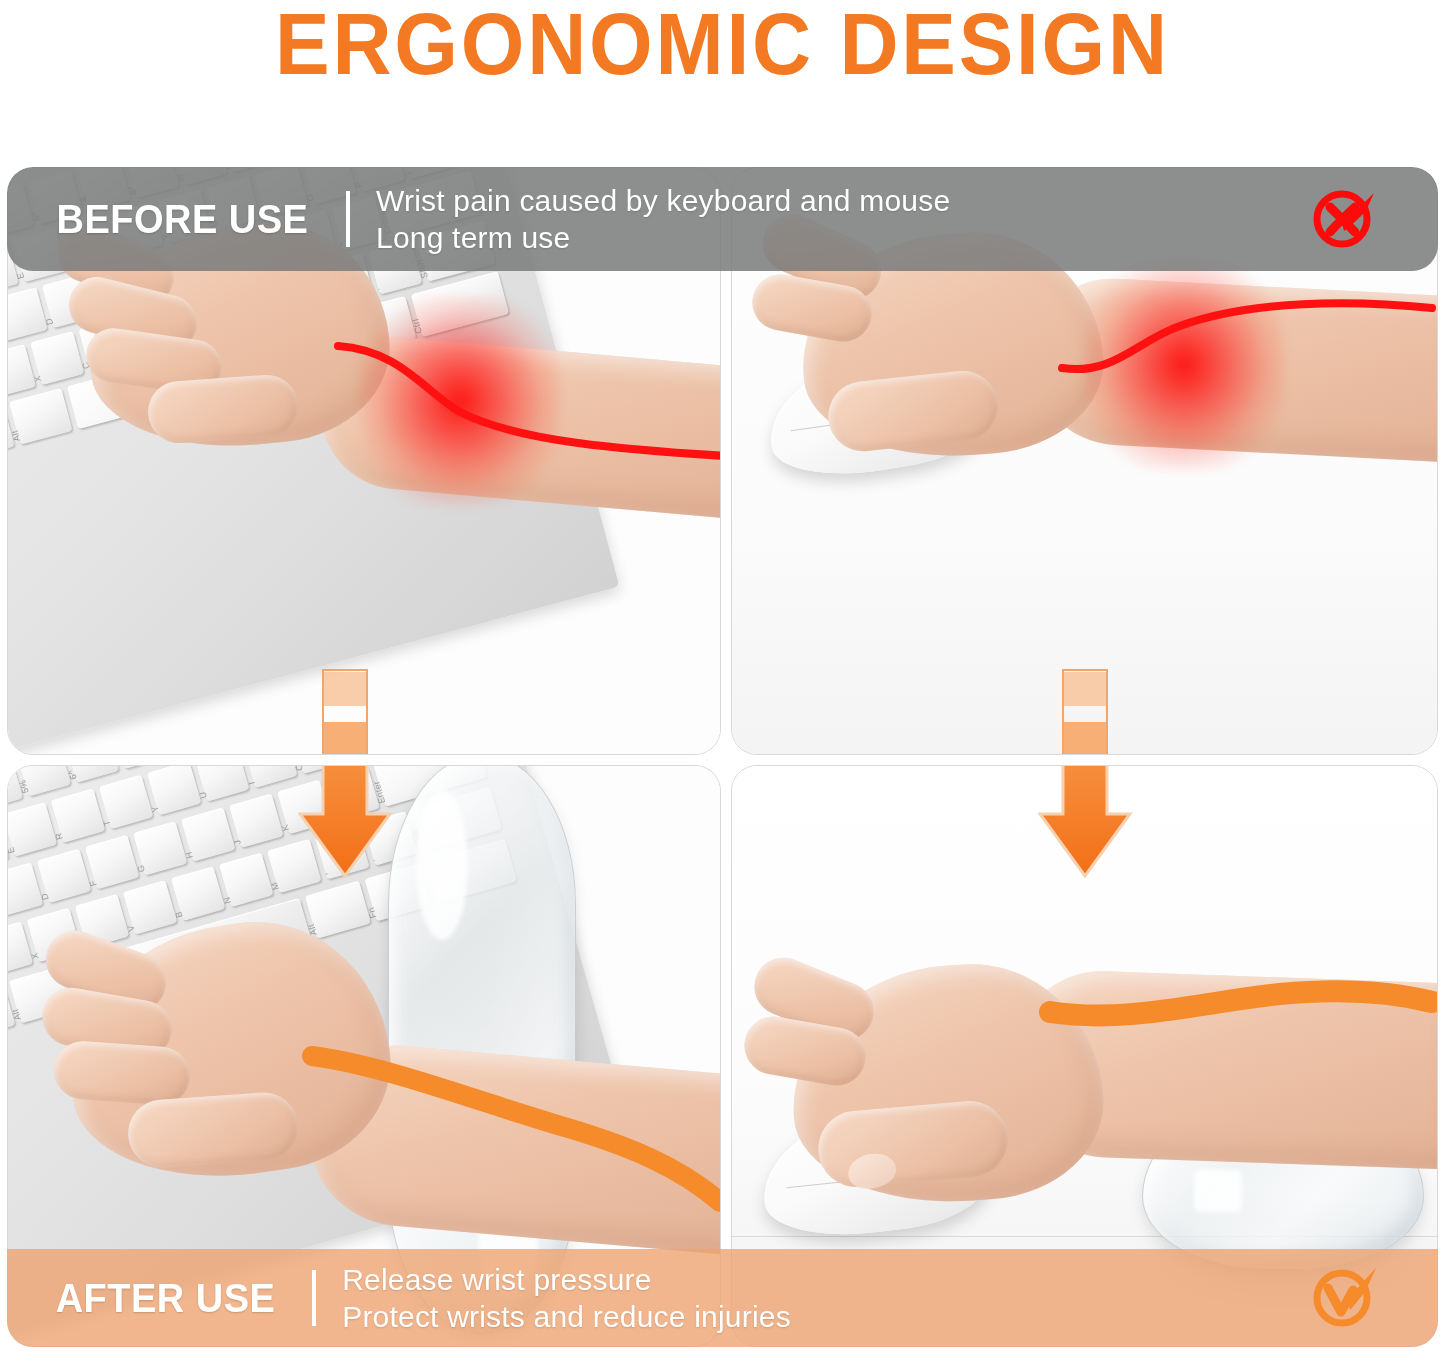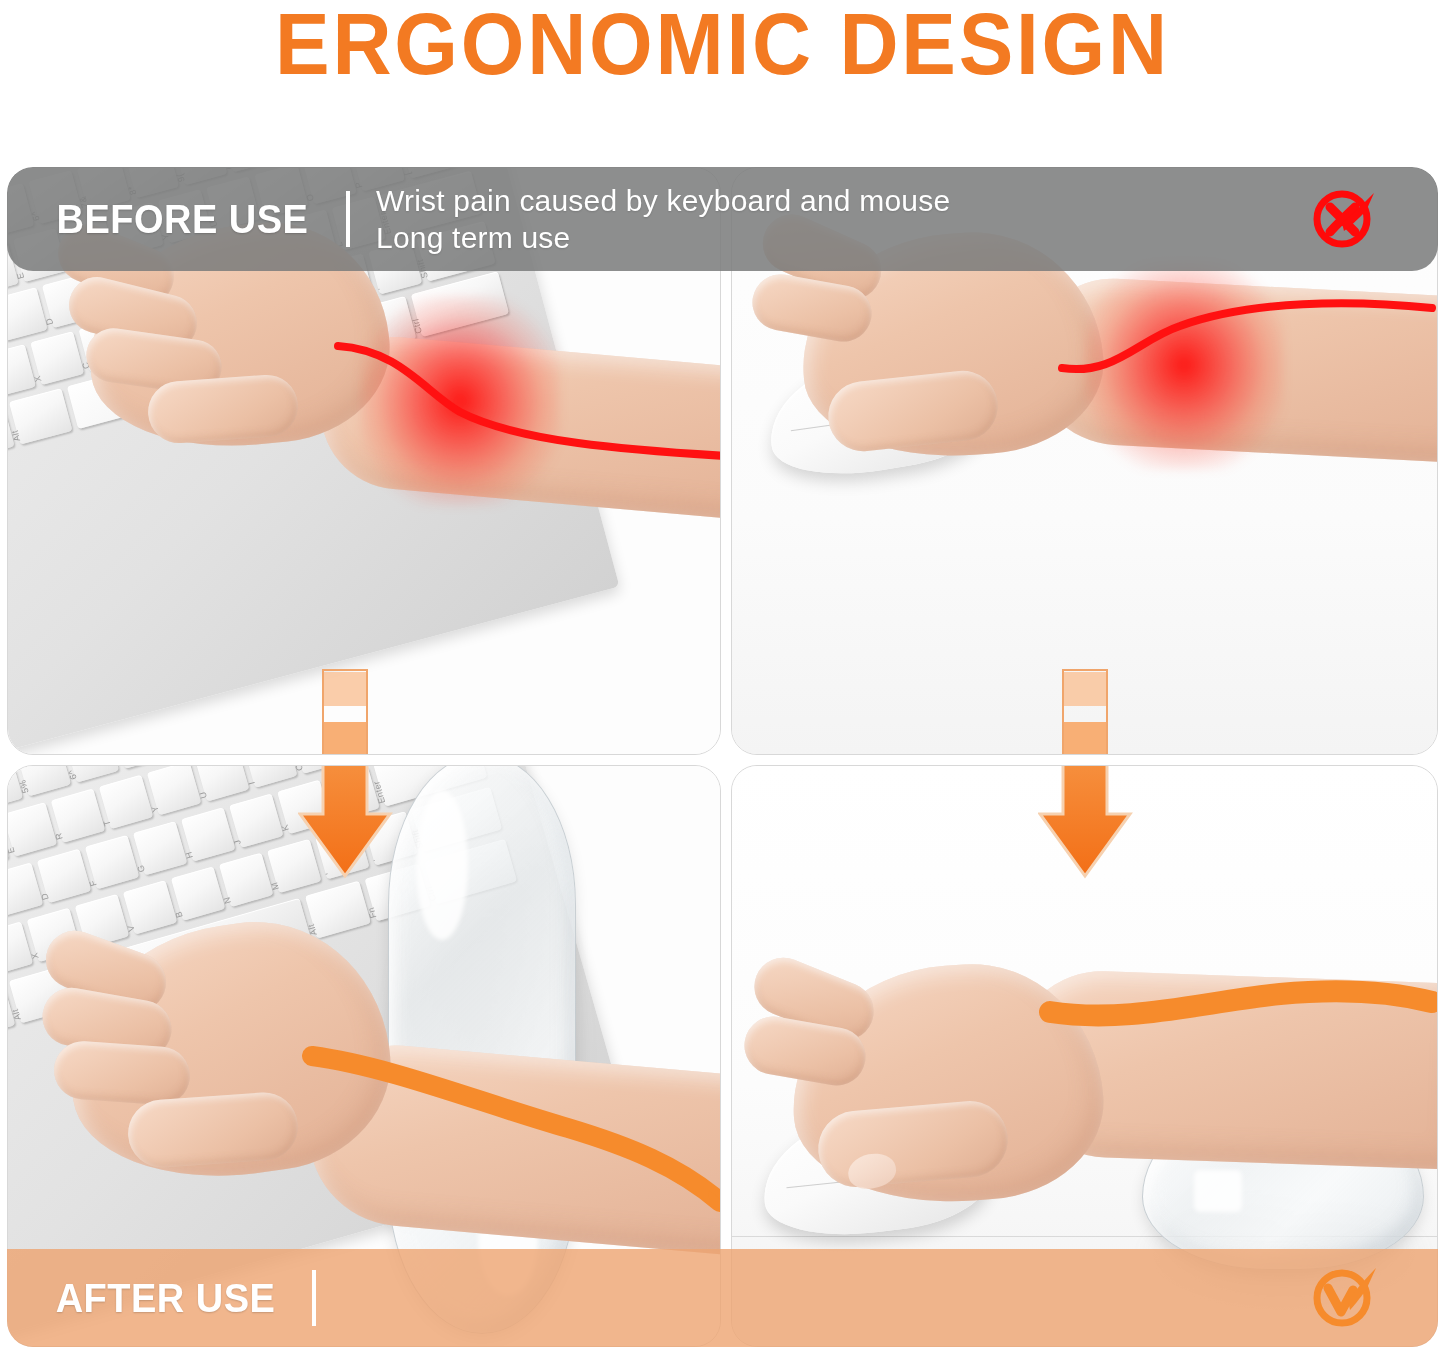--- a/index.html
+++ b/index.html
@@ -559,20 +559,24 @@
           <path d="M 34 42 C 44 34 56 22 66 12 L 58 30 C 50 38 42 46 36 50 Z" fill="#FF0A0A"></path>
         </svg>
       </div>
     </div>
   </div>
 
   <div class="banner-span-bottom">
     <div class="bspan-inner" style="background: rgba(238,164,113,.80);">
       <div class="banner-label">AFTER USE</div>
       <div class="banner-div"></div>
+      <div class="banner-lines">
+        <div>Release wrist pressure</div>
+        <div>Protect wrists and reduce injuries</div>
+      </div>
       <div class="banner-icon">
         <svg width="72" height="72" viewBox="0 0 72 72">
           <circle cx="34" cy="38" r="25" fill="none" stroke="#F68B2C" stroke-width="7"></circle>
           <path d="M 20 28 L 33 52 L 45 30" stroke="#F68B2C" stroke-width="9" stroke-linecap="round" stroke-linejoin="round" fill="none"></path>
           <path d="M 40 40 C 48 30 58 18 68 8 L 58 30 C 52 38 46 46 42 50 Z" fill="#F68B2C"></path>
         </svg>
       </div>
     </div>
   </div>
 

